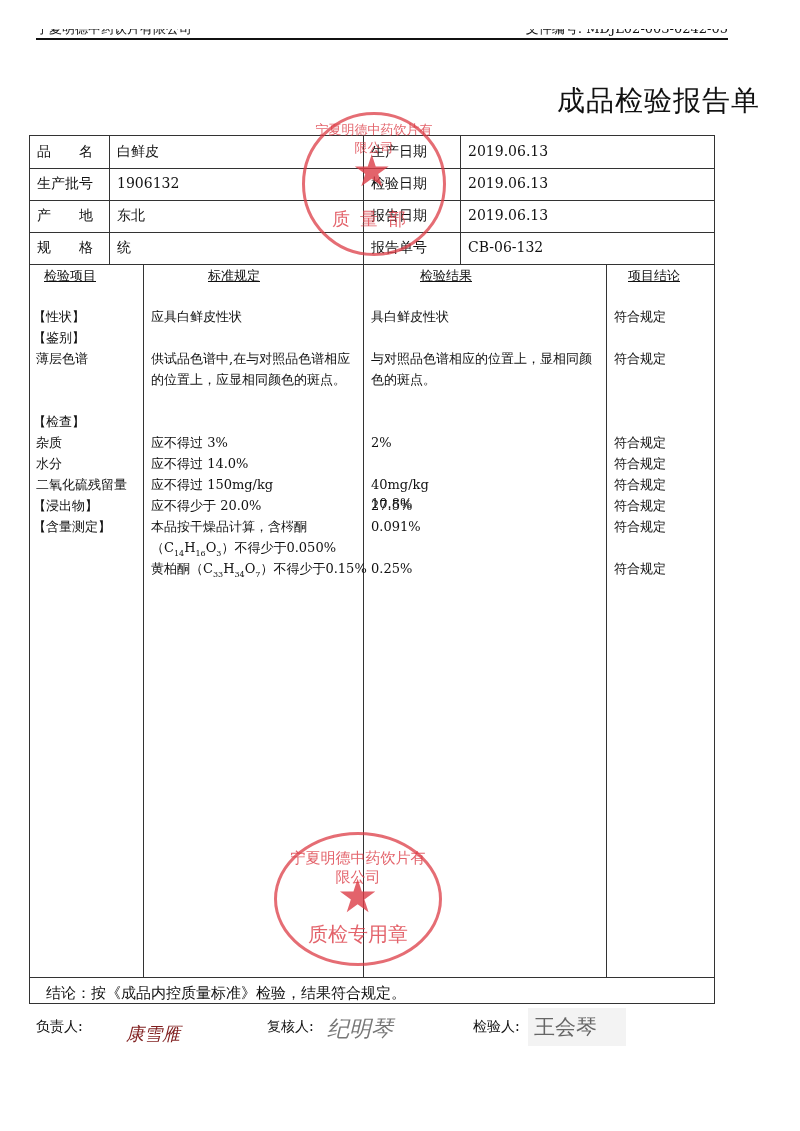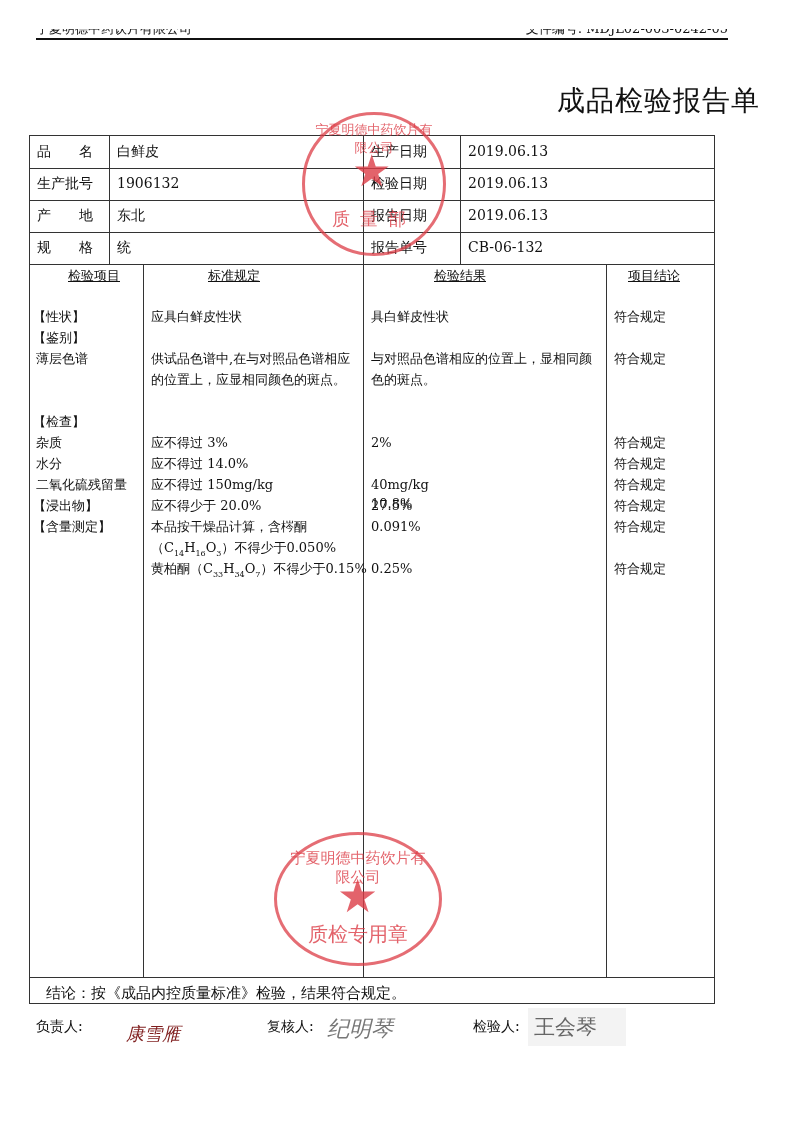--- a/index.html
+++ b/index.html
@@ -64,23 +64,23 @@
 <div class="cell" style="left:37px;top:207px;">产　　地</div>
 <div class="cell" style="left:117px;top:207px;">东北</div>
 <div class="cell" style="left:371px;top:207px;">报告日期</div>
 <div class="cell" style="left:468px;top:207px;">2019.06.13</div>
 
 <div class="cell" style="left:37px;top:239px;">规　　格</div>
 <div class="cell" style="left:117px;top:239px;">统</div>
 <div class="cell" style="left:371px;top:239px;">报告单号</div>
 <div class="cell" style="left:468px;top:239px;">CB-06-132</div>
 
-<div class="colhead" style="left:44px;margin-left:24px;">检验项目</div>
+<div class="colhead" style="left:44px;">检验项目</div>
 <div class="colhead" style="left:208px;">标准规定</div>
-<div class="colhead" style="left:434px;">检验结果</div>
+<div class="colhead" style="left:420px;">检验结果</div>
 <div class="colhead" style="left:628px;">项目结论</div>
 
 <div class="txt" style="left:33px;top:306px;">【性状】</div>
 <div class="txt" style="left:33px;top:327px;">【鉴别】</div>
 <div class="txt" style="left:36px;top:348px;">薄层色谱</div>
 <div class="txt" style="left:33px;top:411px;">【检查】</div>
 <div class="txt" style="left:36px;top:432px;">杂质</div>
 <div class="txt" style="left:36px;top:453px;">水分</div>
 <div class="txt" style="left:36px;top:474px;">二氧化硫残留量</div>
 <div class="txt" style="left:33px;top:495px;">【浸出物】</div>

